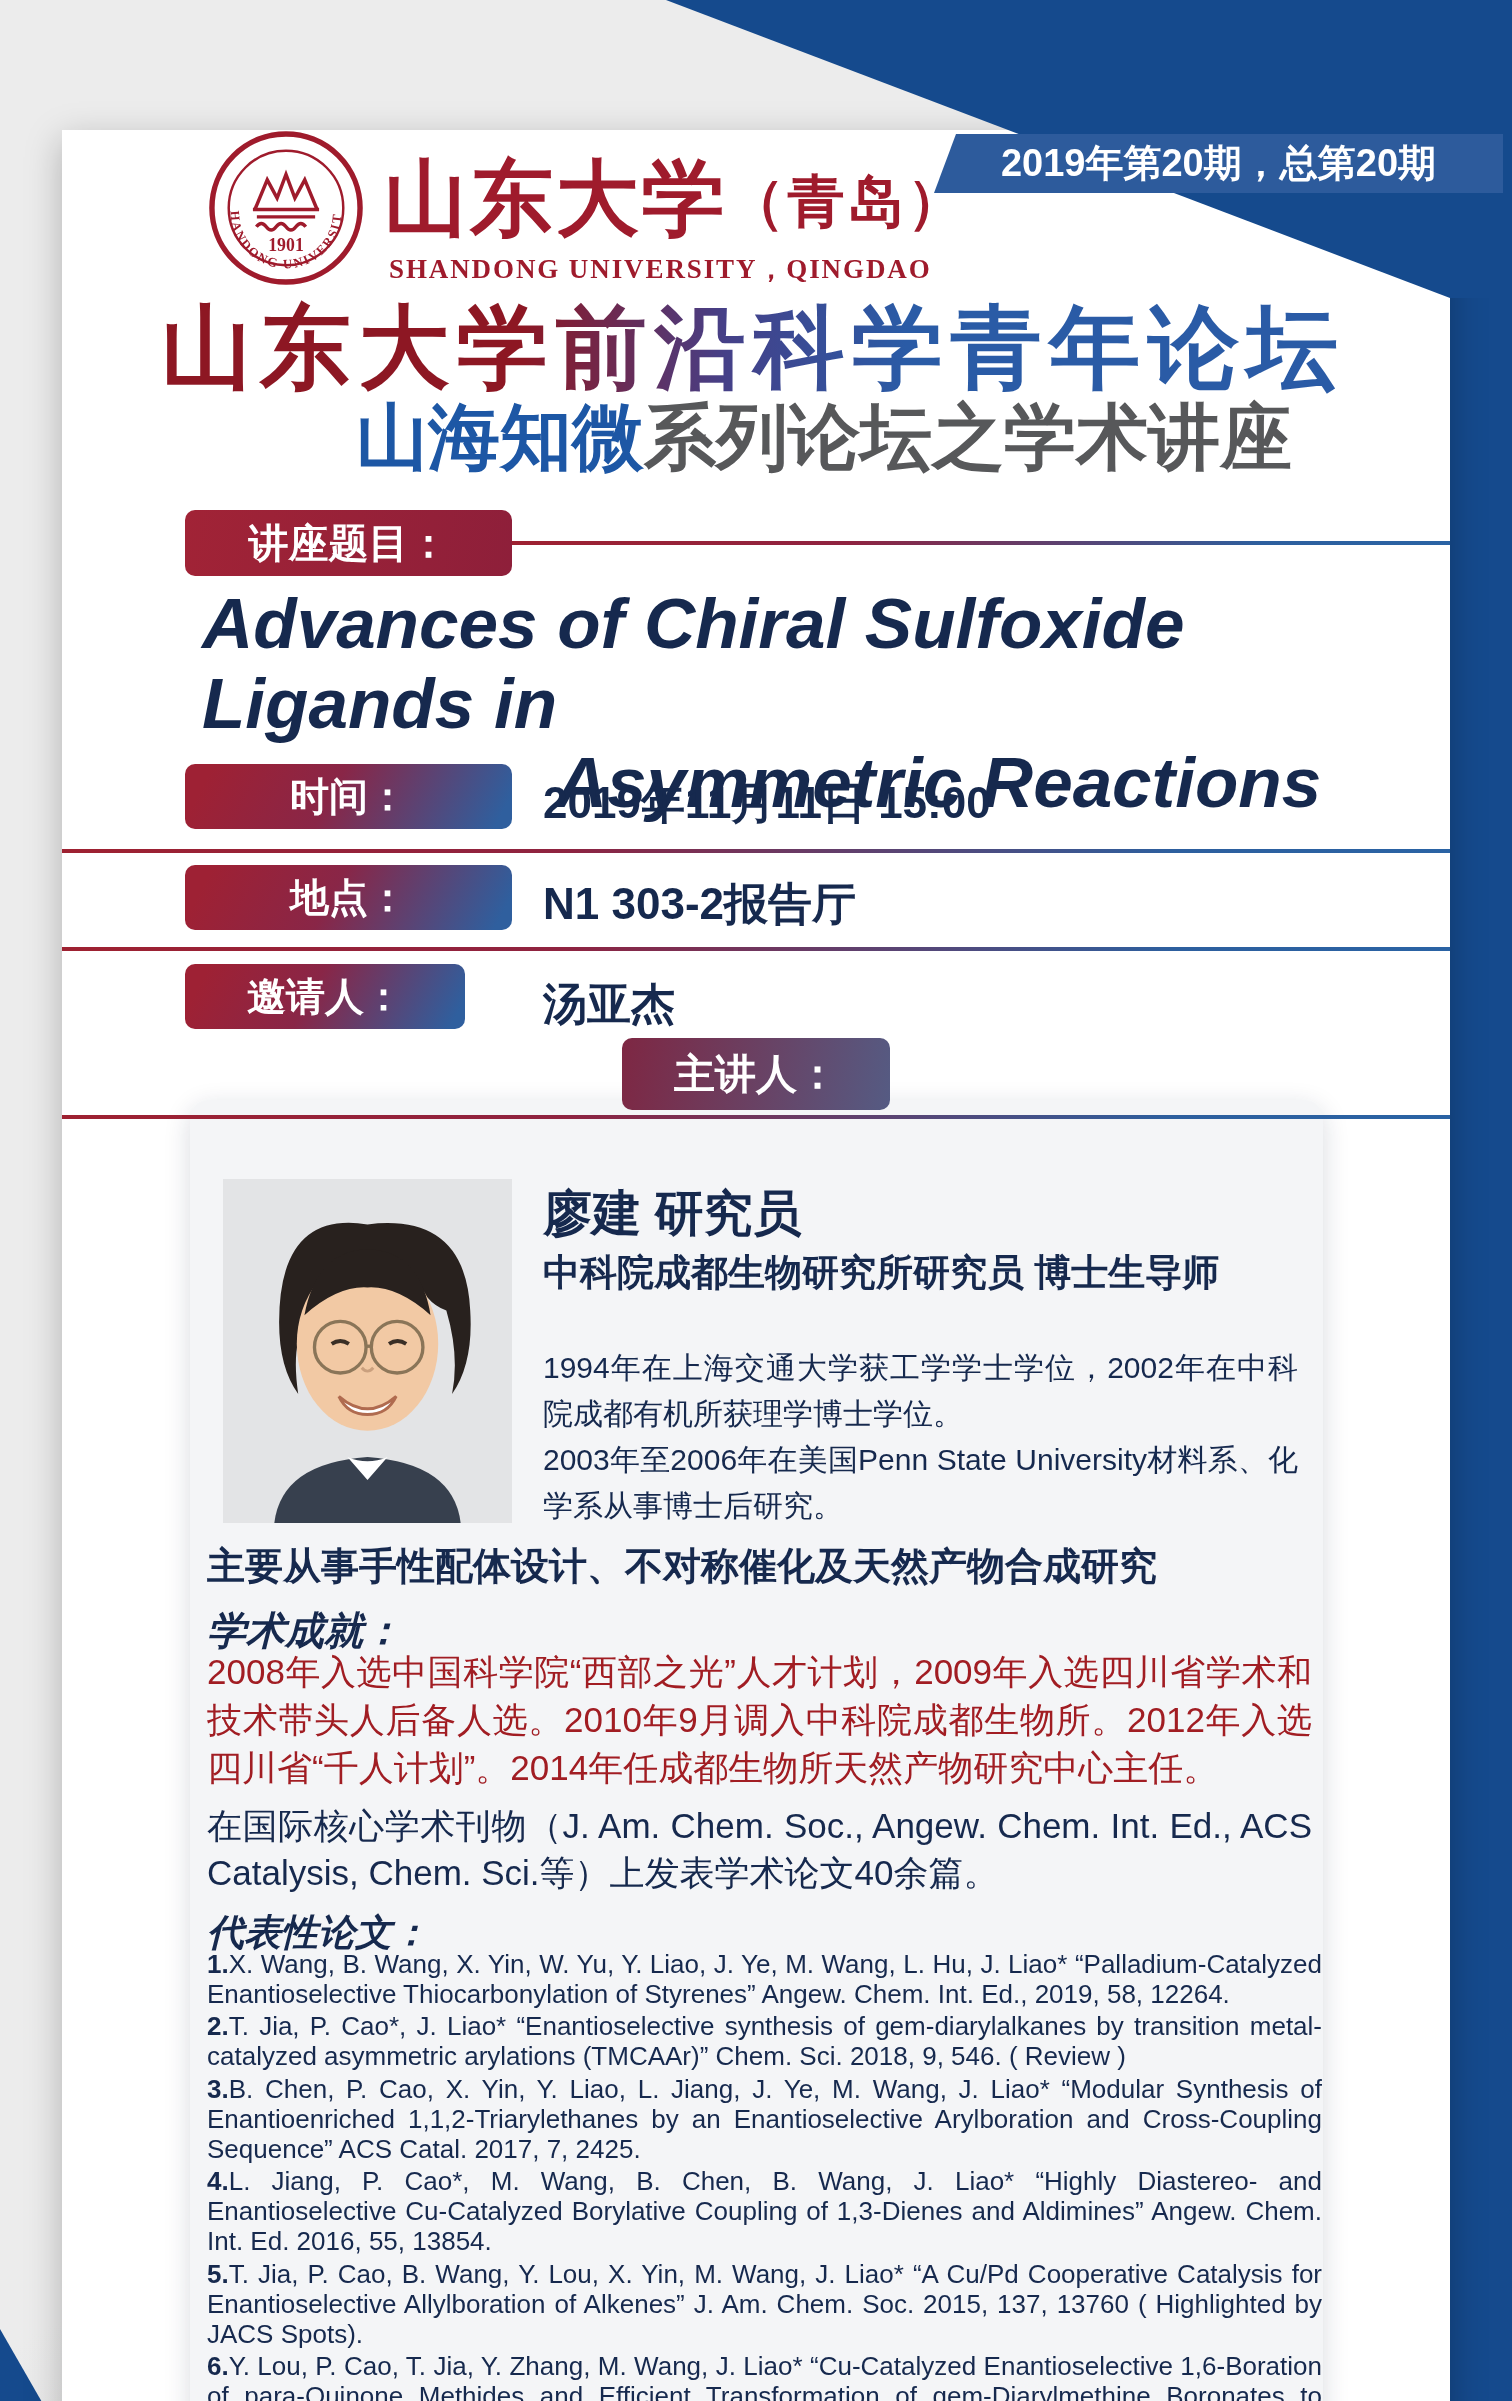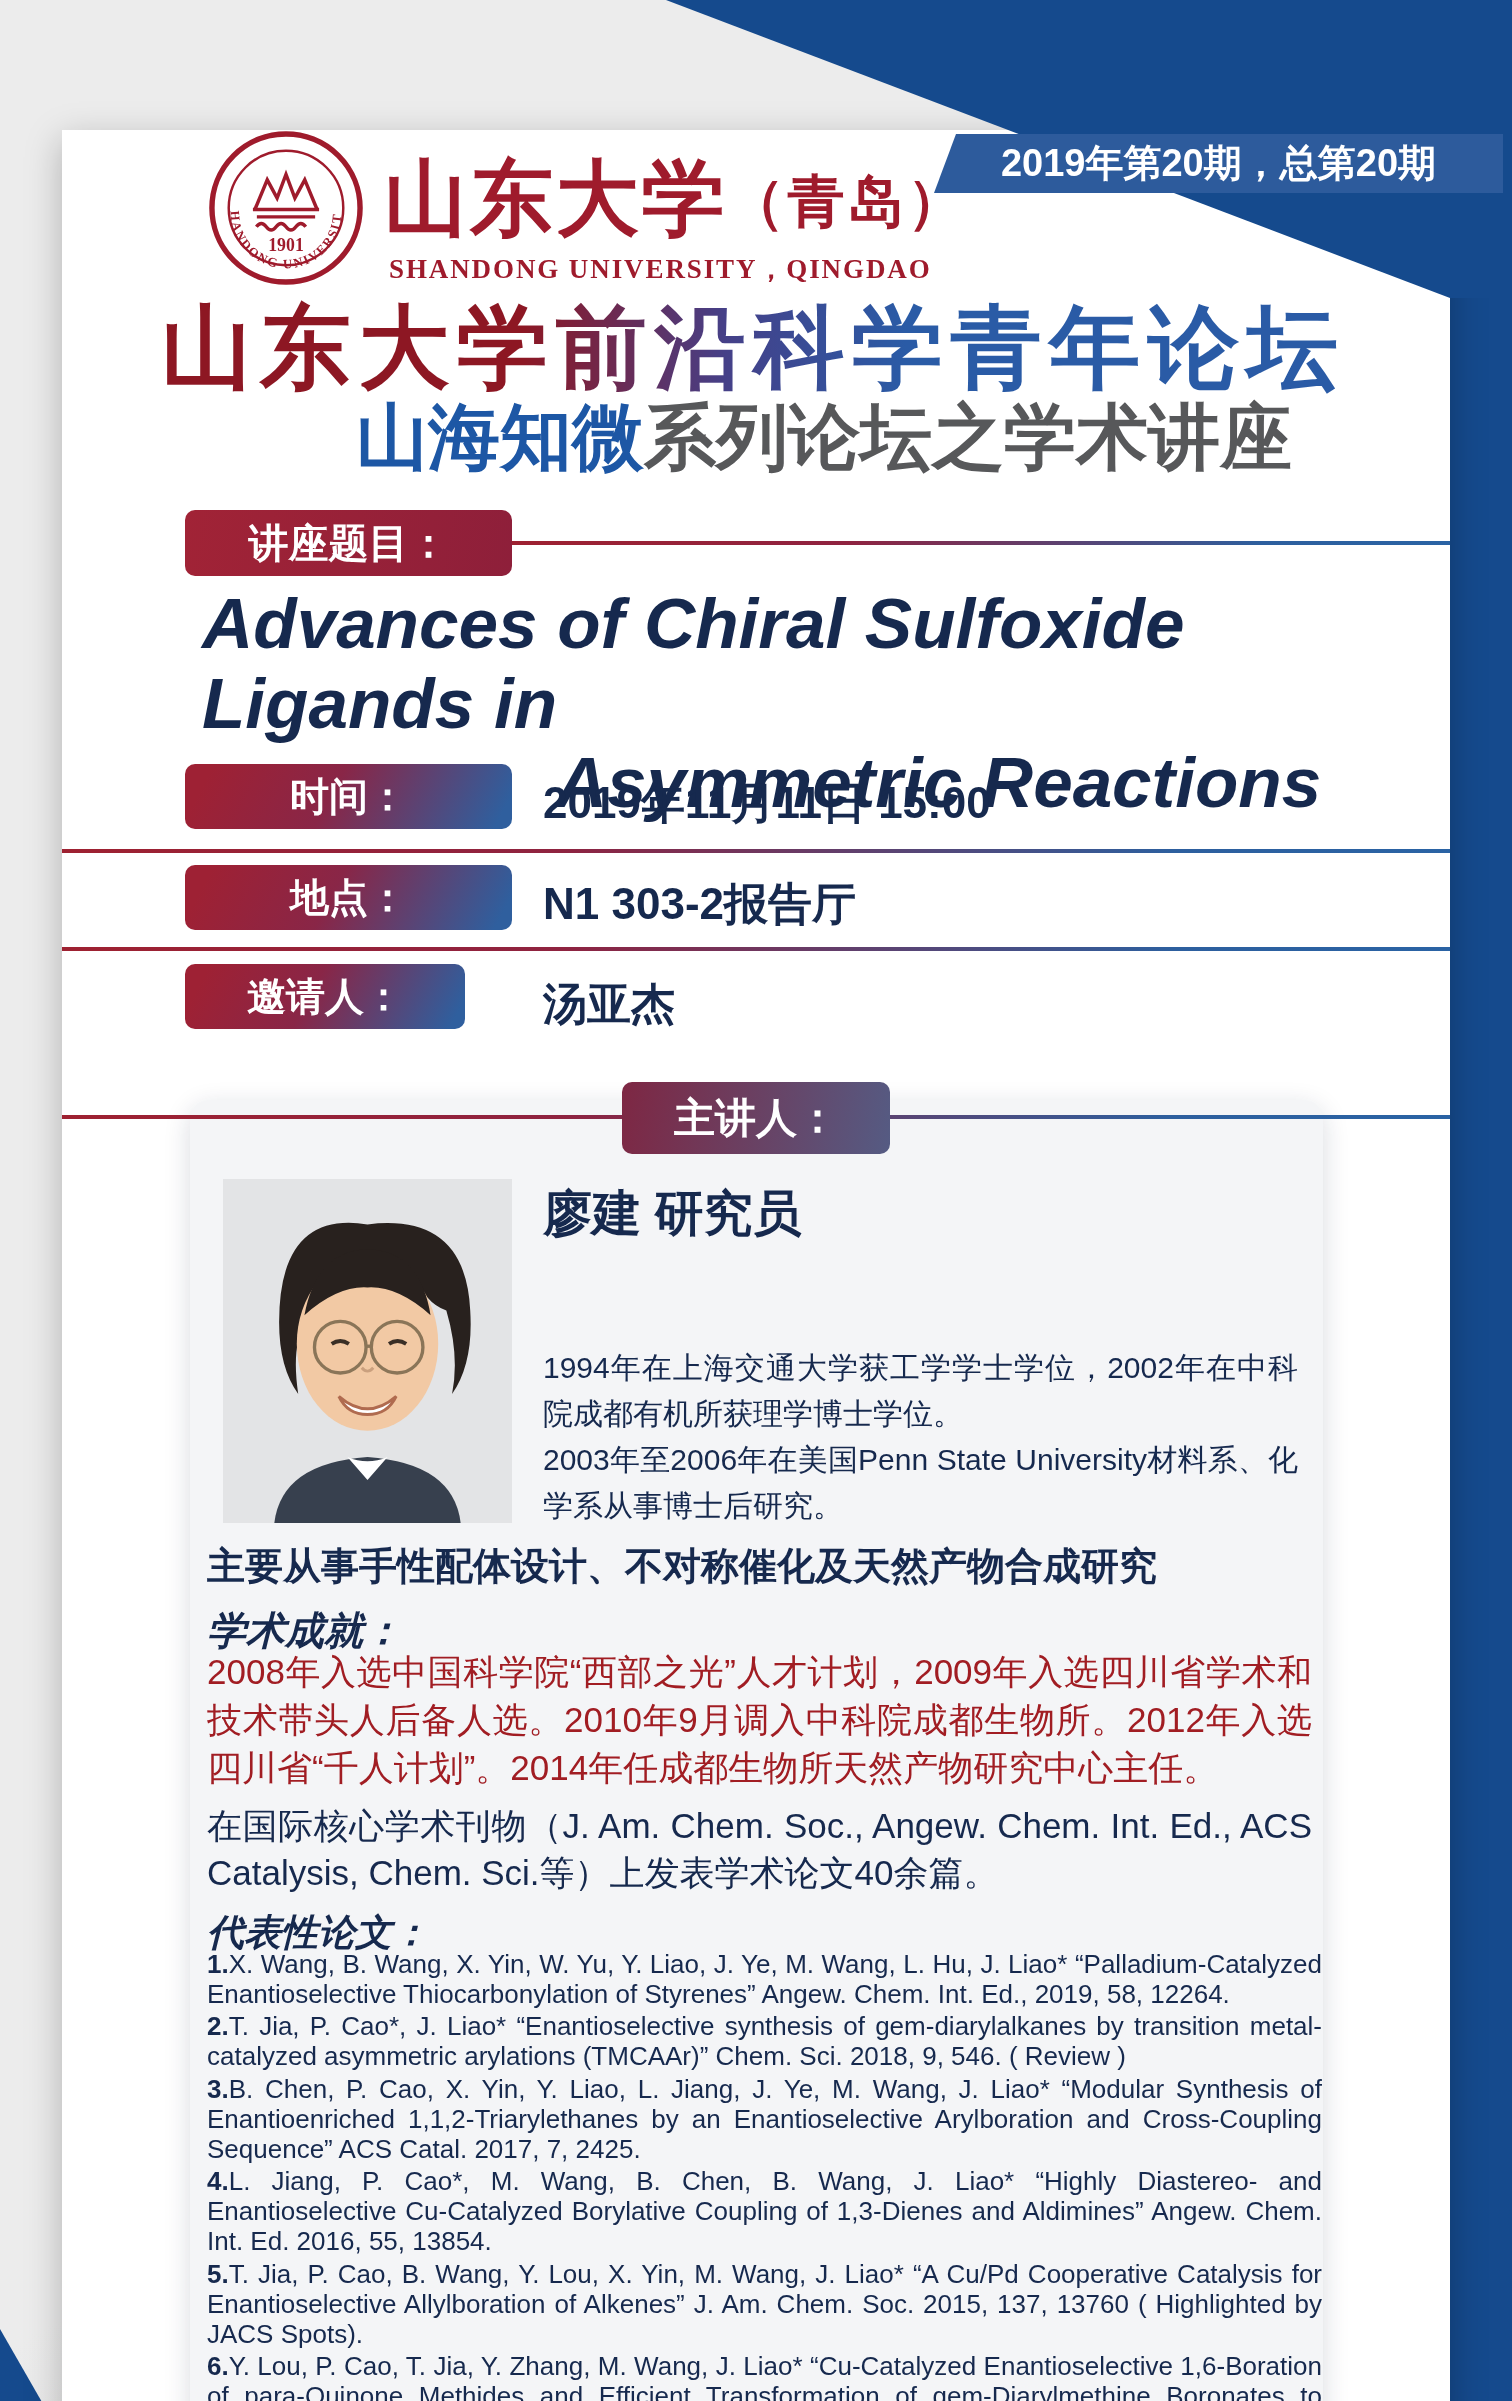--- a/index.html
+++ b/index.html
@@ -125,21 +125,21 @@
   <div class="info-value" style="top:875px;">N1 303-2报告厅</div>
   <div class="grad-line" style="left:62px;top:947px;width:1388px;"></div>
 
   <div class="badge grad" style="left:185px;top:964px;width:280px;height:65px;font-size:39px;">
     <span>邀请人：</span>
   </div>
   <div class="info-value" style="top:975px;">汤亚杰</div>
 
   <div class="card"></div>
   <div class="grad-line" style="left:62px;top:1115px;width:1388px;z-index:5;"></div>
-  <div class="badge plum" style="left:622px;top:1082px;width:268px;height:72px;font-size:41px;z-index:6;justify-content:center;">
+  <div class="badge plum" style="left:622px;top:1038px;width:268px;height:72px;font-size:41px;z-index:6;justify-content:center;">
     <span>主讲人：</span>
   </div>
 
   <div class="photo">
     <svg viewBox="0 0 600 720" width="289" height="344">
       <rect width="600" height="720" fill="#e3e4e6"></rect>
       <path d="M300,95 q-185,-30 -185,205 q0,95 40,150 q-25,-170 75,-185 q130,-18 165,-70 q25,65 70,80 q28,95 12,175 q45,-65 38,-175 Q505,70 300,95" fill="#28211e"></path>
       <ellipse cx="300" cy="345" rx="148" ry="182" fill="#f2c9a4"></ellipse>
       <path d="M168,285 q25,-135 132,-138 q110,3 132,138 q-70,-62 -132,-58 q-62,-4 -132,58" fill="#28211e"></path>
       <circle cx="243" cy="352" r="54" fill="none" stroke="#8a7558" stroke-width="7"></circle>
@@ -147,20 +147,21 @@
       <line x1="297" y1="350" x2="308" y2="350" stroke="#8a7558" stroke-width="7"></line>
       <path d="M225,345 q18,-12 36,0 M345,345 q18,-12 36,0" stroke="#3a2f26" stroke-width="8" fill="none"></path>
       <path d="M288,395 q12,14 24,0" stroke="#caa07e" stroke-width="6" fill="none"></path>
       <path d="M240,455 q60,52 120,0 q-18,38 -60,38 q-42,0 -60,-38" fill="#fff" stroke="#b06b4f" stroke-width="6"></path>
       <path d="M105,720 q15,-125 195,-138 q180,13 195,138 Z" fill="#37404e"></path>
       <path d="M258,582 l42,48 l42,-48 q-42,18 -84,0" fill="#fff"></path>
     </svg>
   </div>
 
   <div class="spk-name">廖建  研究员</div>
+  <div class="spk-aff">中科院成都生物研究所研究员 博士生导师</div>
   <div class="bio">
 
   <p>1994年在上海交通大学获工学学士学位，2002年在中科院成都有机所获理学博士学位。</p>
       <p>2003年至2006年在美国Penn State University材料系、化学系从事博士后研究。</p>
     </div>
 
   <div class="focus">主要从事手性配体设计、不对称催化及天然产物合成研究</div>
   <div class="ach-label">学术成就：</div>
   <div class="ach-red">2008年入选中国科学院“西部之光”人才计划，2009年入选四川省学术和技术带头人后备人选。2010年9月调入中科院成都生物所。2012年入选四川省“千人计划”。2014年任成都生物所天然产物研究中心主任。</div>
   <div class="ach-navy">在国际核心学术刊物（J. Am. Chem. Soc., Angew. Chem. Int. Ed., ACS Catalysis, Chem. Sci.等）上发表学术论文40余篇。</div>

